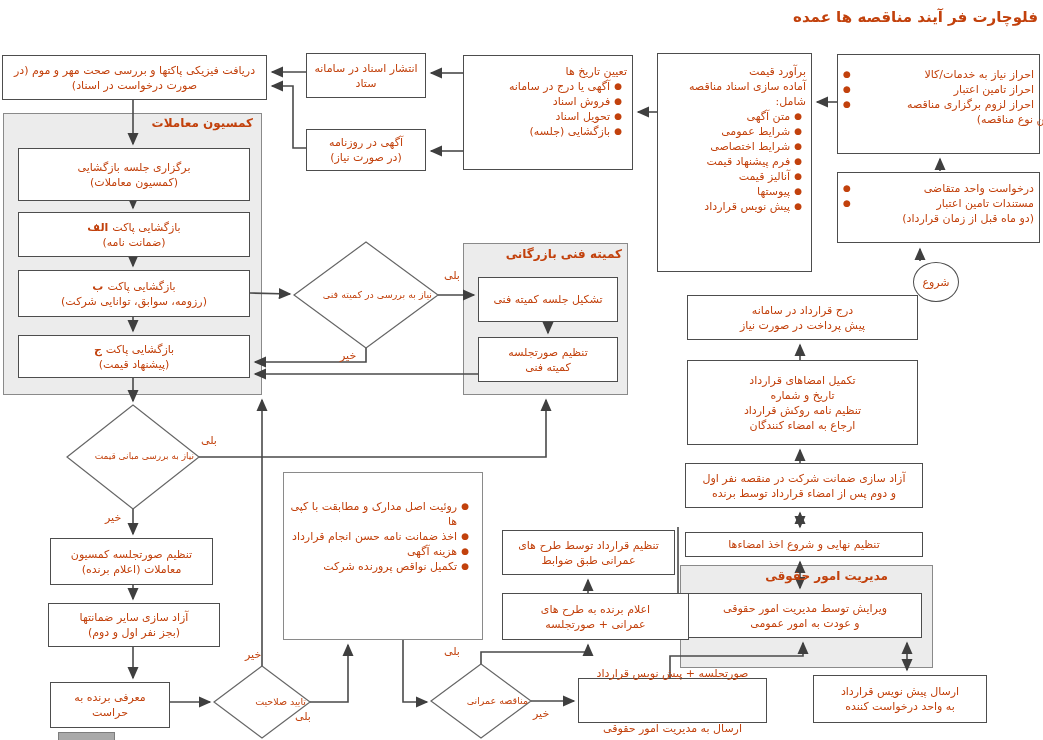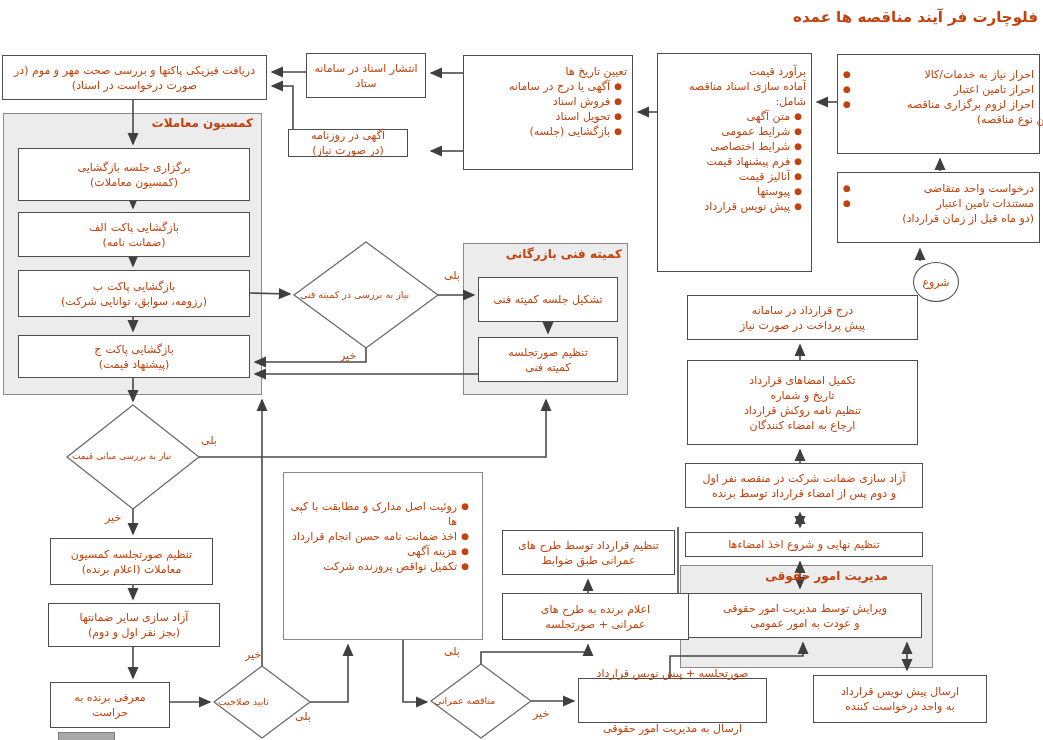--- a/index.html
+++ b/index.html
@@ -12,26 +12,26 @@
   .box{position:absolute;box-sizing:border-box;background:#fff;border:1px solid #4d4d4d;
        font-size:11px;line-height:15px;display:flex;flex-direction:column;justify-content:center;
        text-align:center;padding:2px 5px;z-index:3;}
   .box.listy{justify-content:flex-start;text-align:right;}
   .brow{display:flex;gap:4px;align-items:flex-start;}
   .brow .dot{flex:0 0 auto;font-size:9px;line-height:15px;}
   .brow-l{display:flex;direction:ltr;align-items:flex-start;}
   .brow-l .dot{flex:0 0 16px;text-align:left;font-size:9px;line-height:15px;}
   .brow-l .t{flex:1;direction:rtl;text-align:right;}
   .lrow{display:flex;justify-content:center;gap:4px;}
-  .dtext{position:absolute;font-size:9.5px;line-height:11px;text-align:left;z-index:3;}
+  .dtext{position:absolute;font-size:9.5px;line-height:11px;text-align:right;z-index:3;}
   .elabel{position:absolute;font-size:11px;line-height:13px;z-index:3;}
   .circle{position:absolute;box-sizing:border-box;background:#fff;border:1px solid #4d4d4d;
           border-radius:50%;display:flex;align-items:center;justify-content:center;font-size:11px;z-index:3;}
   .artifact{position:absolute;background:#a9a9a9;border:1px solid #7d7d7d;z-index:3;}
-  b{font-weight:normal;}
+  b{font-weight:bold;}
 </style>
 </head>
 <body>
 
 <div class="stage">
 
   <svg class="wires" width="1043" height="740" viewBox="0 0 1043 740">
     <defs>
       <marker id="arr" viewBox="0 0 10 8" refX="8" refY="4" markerWidth="9" markerHeight="7" orient="auto">
         <path d="M0,0 L9,4 L0,8 Z" fill="#3f3f3f"></path>
@@ -182,21 +182,21 @@
     <div class="brow" style="padding-right:5px;">
         <span class="dot">●</span>
         <span>بازگشایی (جلسه)</span>
       </div>
   </div>
 
   <div class="box" style="left:306px;top:53px;width:120px;height:45px;">
     <div>انتشار اسناد در سامانه ستاد</div>
   </div>
 
-  <div class="box" style="left:288px;top:129px;width:120px;height:28px;">
+  <div class="box" style="left:306px;top:129px;width:120px;height:42px;">
     <div>آگهی در روزنامه</div>
     <div>(در صورت نیاز)</div>
   </div>
 
   <div class="box" style="left:2px;top:55px;width:265px;height:45px;">
     <div>دریافت فیزیکی پاکتها و بررسی صحت مهر و موم (در صورت درخواست در اسناد)</div>
   </div>
 
   <div class="box" style="left:18px;top:148px;width:232px;height:53px;">
     <div>برگزاری جلسه بازگشایی</div>

